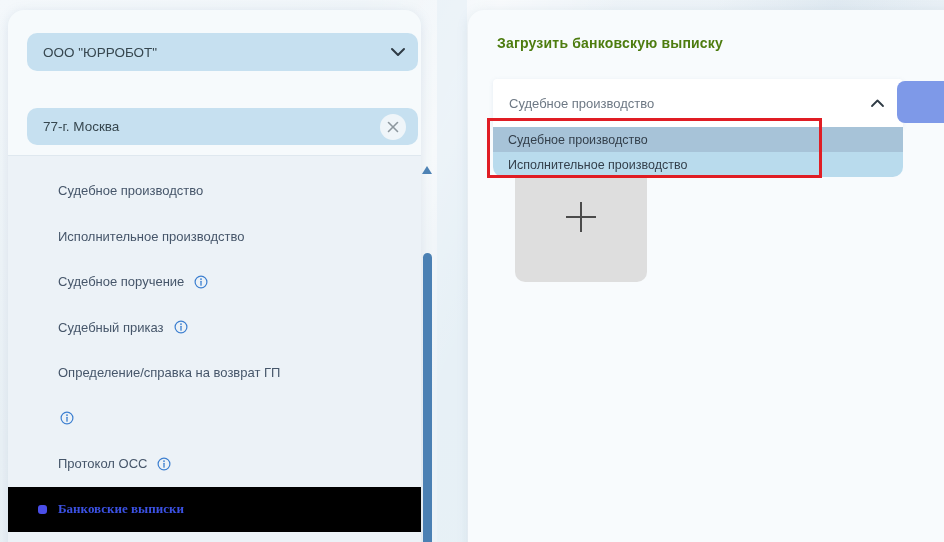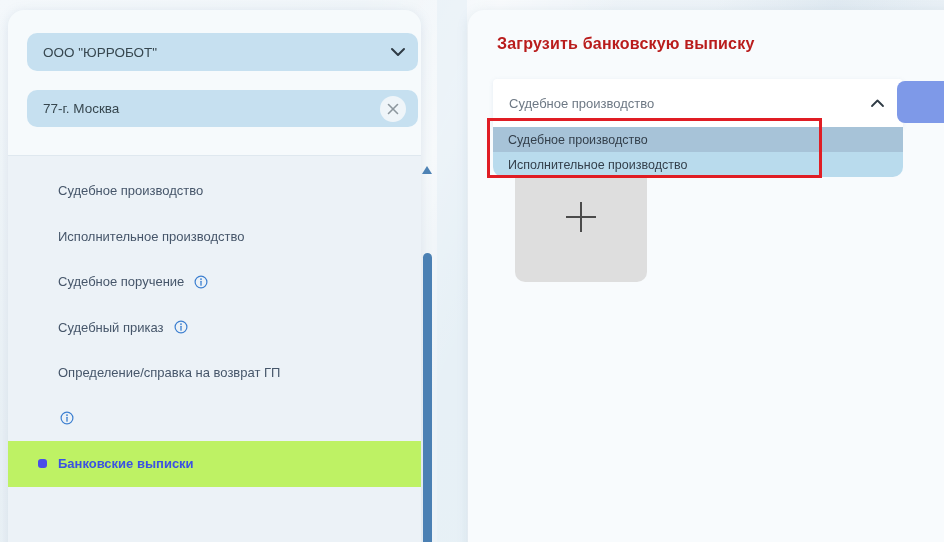--- a/index.html
+++ b/index.html
@@ -29,43 +29,44 @@
   }
   .side-field {
     position:absolute; left:19px; width:391px;
     background:#c6e0f0; border-radius:10px;
     display:flex; align-items:center;
     padding:0 12px 0 16px;
     font-size:13.5px; color:#37474f;
   }
   .side-field .grow { flex:1 1 auto; }
   .field-company { top:23px; height:38px; }
-  .field-region  { top:80px; height:37px; }
+  .field-region  { top:98px; height:37px; }
   .clear-btn {
     width:26px; height:26px; border-radius:50%;
     background:#eff5f9; border:none; cursor:pointer;
     display:flex; align-items:center; justify-content:center;
     flex:0 0 auto;
   }
   .doc-list {
     position:absolute; left:0; top:145px; width:413px; bottom:0;
     background:#ecf2f7; border-top:1px solid #dfe8ef;
     padding-top:12px;
   }
   .doc-row {
     position:relative; height:45.5px;
     display:flex; align-items:center; gap:8px;
     padding-left:50px;
     font-size:13px; color:#46566a;
     cursor:pointer;
   }
   .doc-row.active {
-    background:#bef264;
+    background:#000000;
     color:#3b51e3; font-weight:bold;
     width:413px;
+    font-family:Liberation Serif, serif;
   }
   .doc-row.active .bullet {
     position:absolute; left:30px; top:50%; margin-top:-4.5px;
     width:9px; height:9px; border-radius:3px; background:#4a4ee8;
   }
   .info-ic { flex:0 0 auto; margin-left:2px; display:inline-flex; }
 
   
   .scroll-up-arrow {
     position:absolute; left:422px; top:166px;
@@ -79,21 +80,21 @@
   }
 
   
   .main-card {
     position:absolute; left:468px; top:10px; width:500px; height:552px;
     background:#f8fbfd; border-radius:16px;
     box-shadow:0 2px 12px rgba(110,140,170,.15);
   }
   .page-title {
     position:absolute; left:497px; top:35px;
-    font-size:16px; font-weight:bold; color:#b91c1c; letter-spacing:.2px;
+    font-size:14px; font-weight:bold; color:#4d7c0f; letter-spacing:.2px;
   }
   .type-select {
     position:absolute; left:493px; top:79px; width:410px; height:48px;
     background:#ffffff; border-radius:4px 4px 0 0;
     display:flex; align-items:center;
     padding:0 18px 0 16px;
     font-size:13px; color:#6d7884;
     box-shadow:0 1px 4px rgba(120,150,180,.15);
     cursor:pointer; z-index:3;
   }
@@ -183,20 +184,30 @@
     </div>
     <div class="doc-row">
       <span class="info-ic">
         <svg width="14" height="14" viewBox="0 0 14 14">
             <circle cx="7" cy="7" r="5.9" fill="none" stroke="#3c7fd0" stroke-width="1.2"></circle>
             <line x1="7" y1="6.3" x2="7" y2="10.2" stroke="#3c7fd0" stroke-width="1.3" stroke-linecap="round"></line>
             <circle cx="7" cy="4.1" r="0.95" fill="#3c7fd0"></circle>
           </svg>
       </span>
     </div>
+    <div class="doc-row">
+      <span>Протокол ОСС</span>
+      <span class="info-ic">
+        <svg width="14" height="14" viewBox="0 0 14 14">
+            <circle cx="7" cy="7" r="5.9" fill="none" stroke="#3c7fd0" stroke-width="1.2"></circle>
+            <line x1="7" y1="6.3" x2="7" y2="10.2" stroke="#3c7fd0" stroke-width="1.3" stroke-linecap="round"></line>
+            <circle cx="7" cy="4.1" r="0.95" fill="#3c7fd0"></circle>
+          </svg>
+      </span>
+    </div>
     <div class="doc-row active">
       <span class="bullet"></span>
       <span>Банковские выписки</span>
     </div>
   </div>
 </div>
 
 <div class="scroll-up-arrow"></div>
 <div class="scroll-thumb"></div>
 

